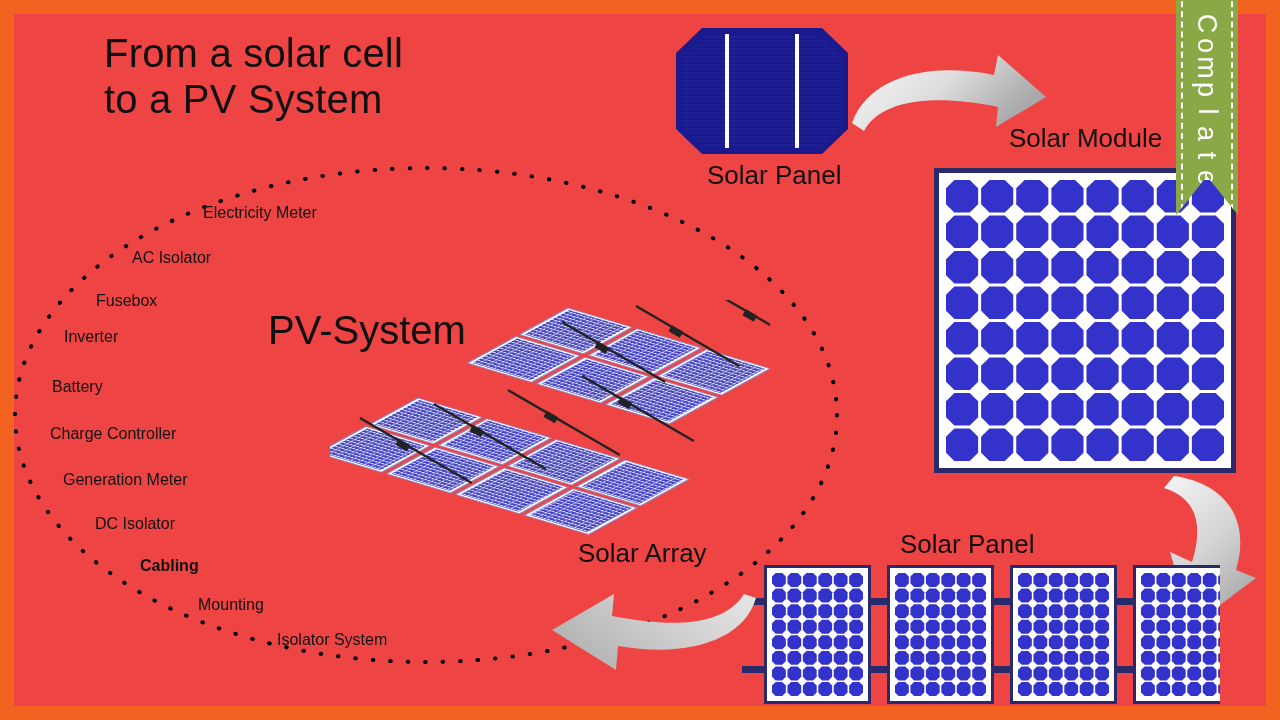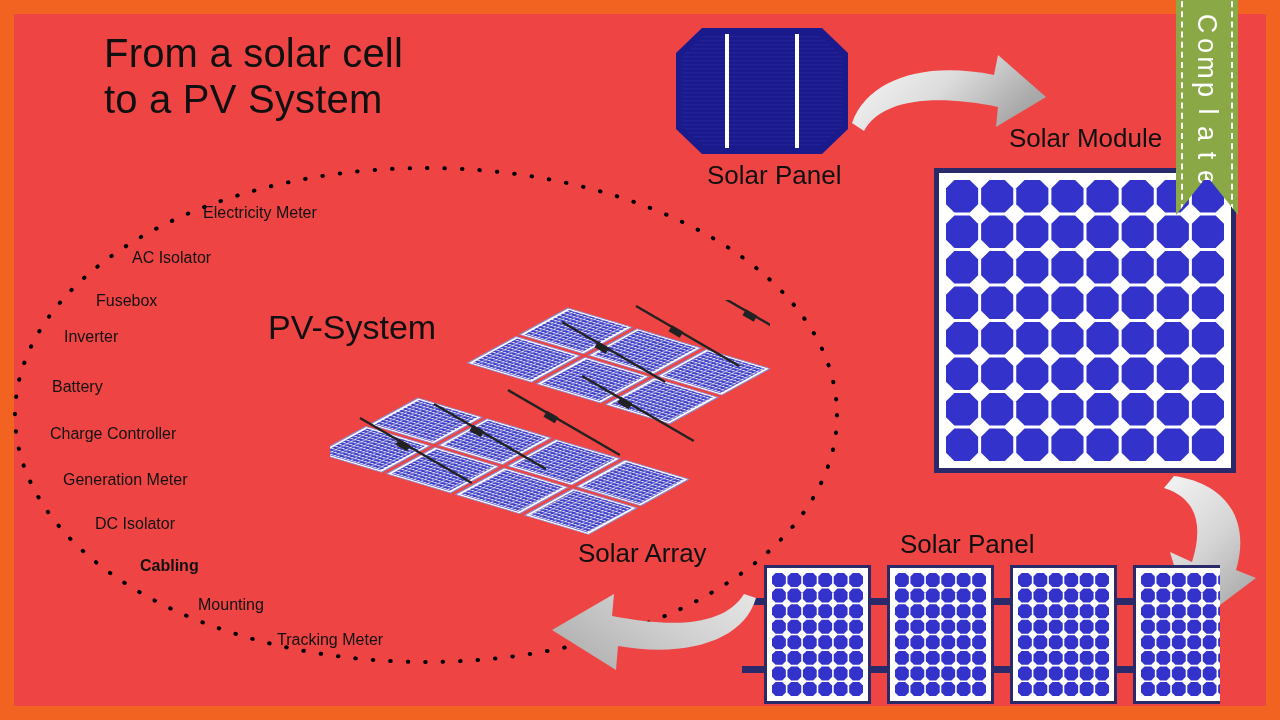--- a/index.html
+++ b/index.html
@@ -25,21 +25,21 @@
   }
 
   
   #ellipse-wrap{position:absolute;left:6px;top:160px;width:840px;height:510px;}
 
   
   .comp{
     position:absolute;font-size:16px;color:#111;white-space:nowrap;
   }
   #pv-system-label{
-    position:absolute;left:268px;top:308px;font-size:34px;color:#101010;white-space:nowrap;
+    position:absolute;left:268px;top:308px;font-size:40px;color:#101010;white-space:nowrap;
   }
 
   
   .cap{position:absolute;font-size:26px;color:#101010;white-space:nowrap;}
   #cap-solar-cell{left:707px;top:160px;}
   #cap-solar-module{left:1009px;top:123px;}
   #cap-solar-panel{left:900px;top:529px;}
   #cap-solar-array{left:578px;top:538px;}
 
   
@@ -89,21 +89,21 @@
     <div class="comp" style="left: 203px; top: 204px;">Electricity Meter</div>
     <div class="comp" style="left: 132px; top: 249px;">AC Isolator</div>
     <div class="comp" style="left: 96px; top: 292px;">Fusebox</div>
     <div class="comp" style="left: 64px; top: 328px;">Inverter</div>
     <div class="comp" style="left: 52px; top: 378px;">Battery</div>
     <div class="comp" style="left: 50px; top: 425px;">Charge Controller</div>
     <div class="comp" style="left: 63px; top: 471px;">Generation Meter</div>
     <div class="comp" style="left: 95px; top: 515px;">DC Isolator</div>
     <div class="comp" style="left: 140px; top: 557px; font-weight: bold;">Cabling</div>
     <div class="comp" style="left: 198px; top: 596px;">Mounting</div>
-    <div class="comp" style="left: 277px; top: 631px;">Tracking Meter</div>
+    <div class="comp" style="left: 277px; top: 631px;">Isolator System</div>
   </div>
 
   <div class="svg-abs" style="left:676px;top:28px;">
     <svg width="172" height="126" viewBox="0 0 172 126">
       <defs>
         <pattern id="cellLines" width="4" height="4" patternUnits="userSpaceOnUse">
           <rect width="4" height="4" fill="#1a1a8c"></rect>
           <rect width="4" height="1.4" y="0" fill="#24249c" opacity="0.75"></rect>
         </pattern>
       </defs>

